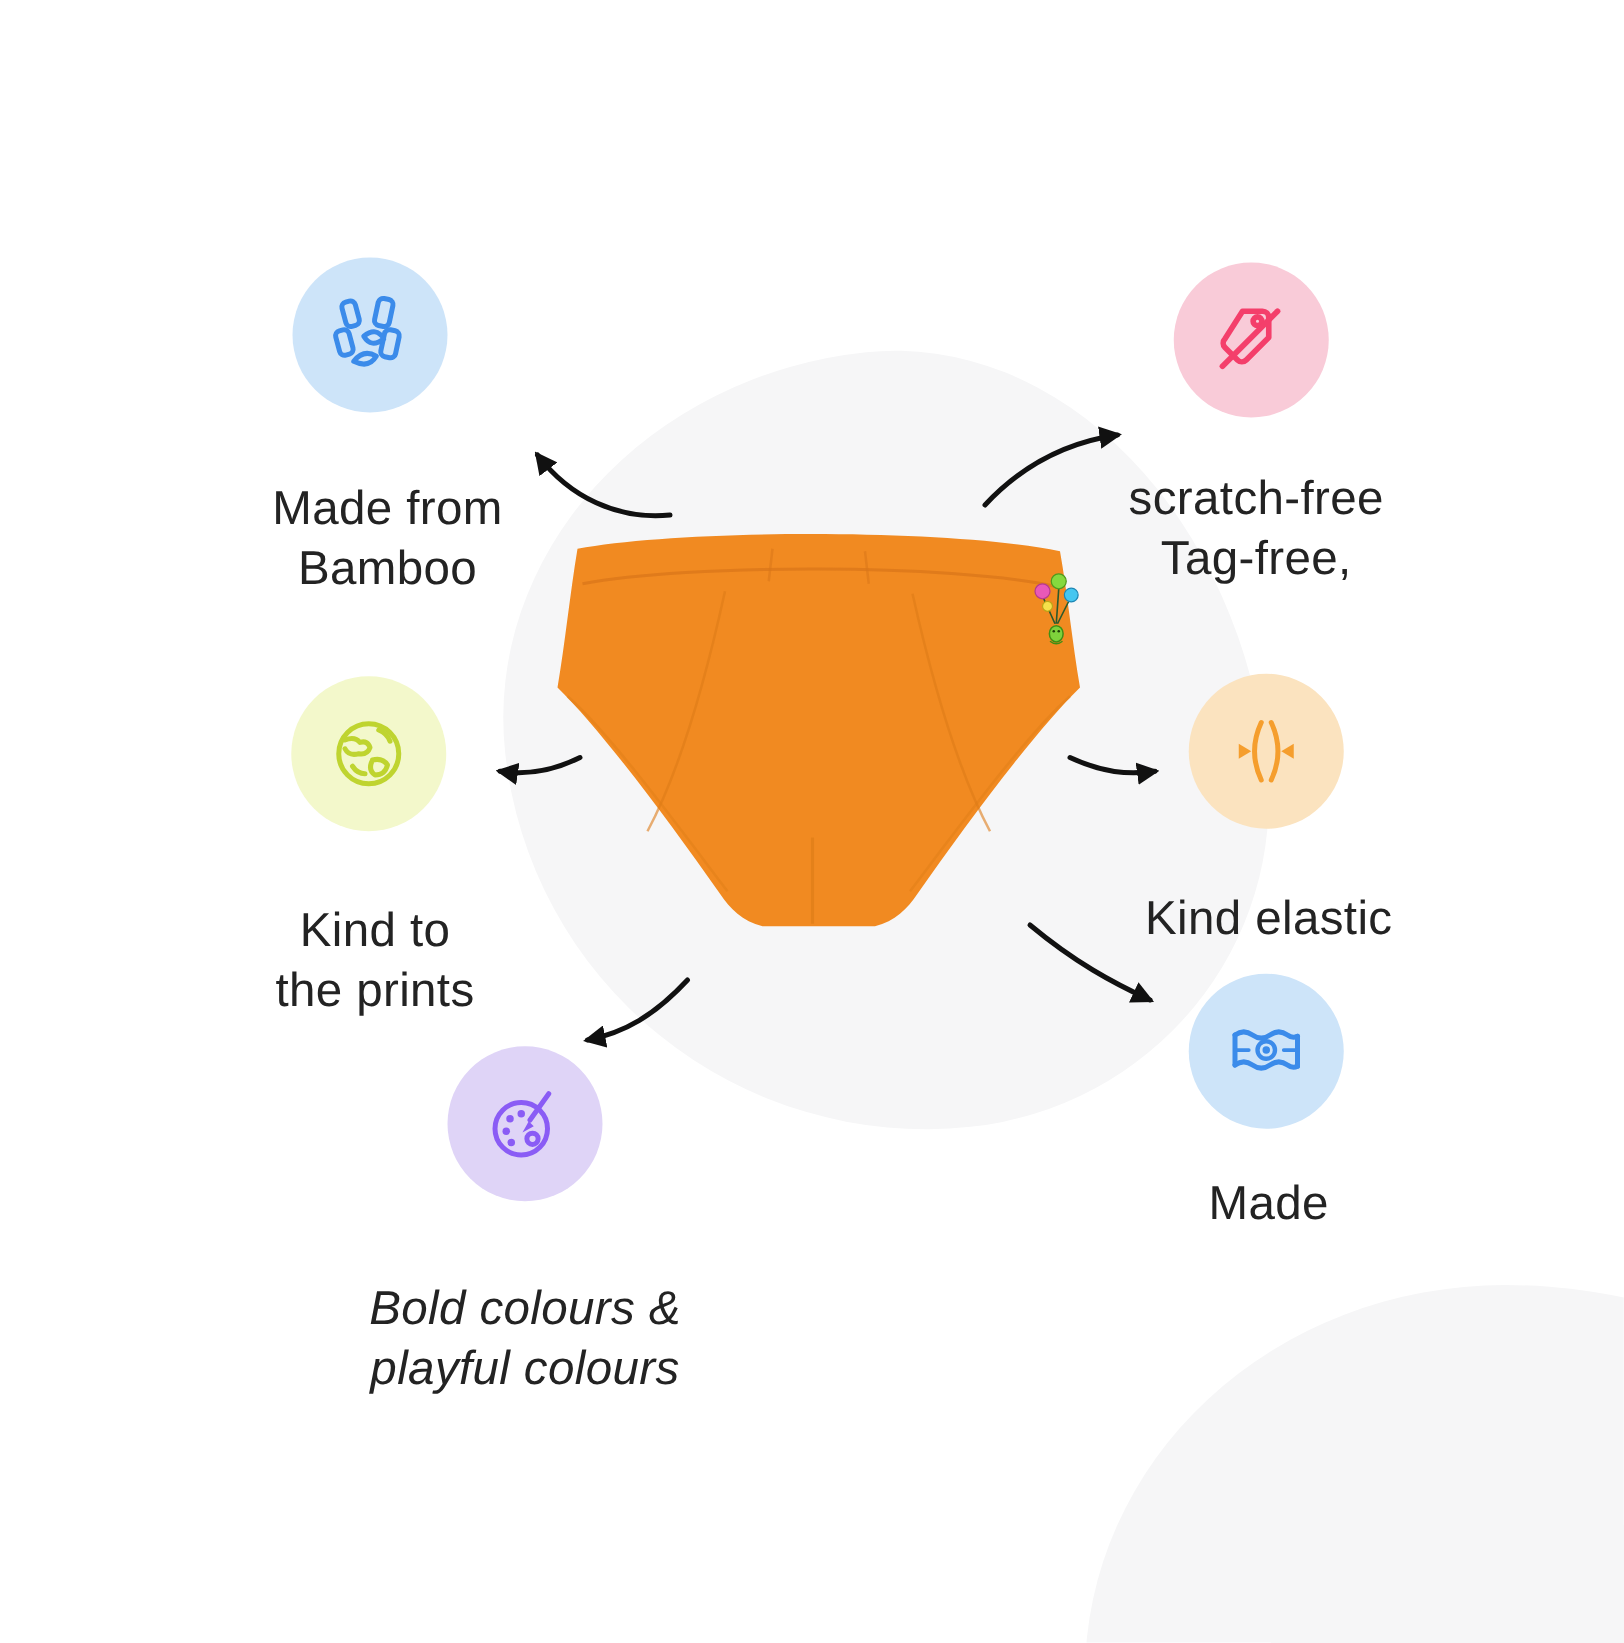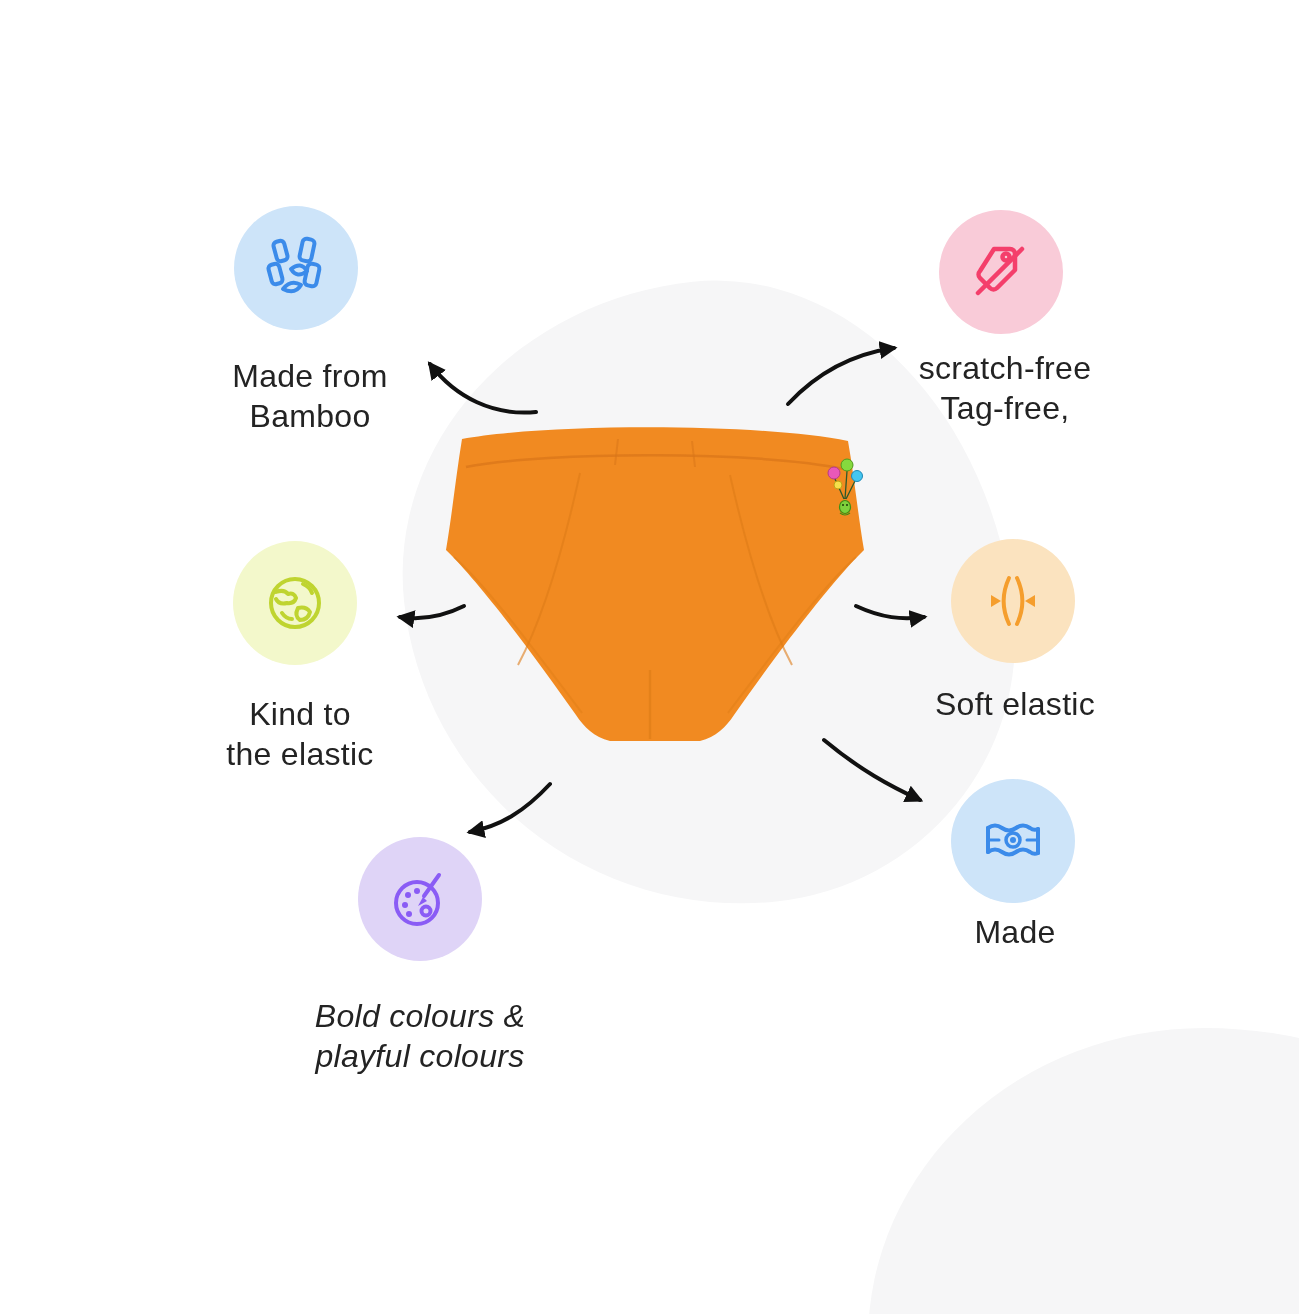--- a/index.html
+++ b/index.html
@@ -17,22 +17,22 @@
   #briefs{position:absolute;left:438px;top:415px;z-index:1;}
   #arrows{position:absolute;left:0;top:0;z-index:2;pointer-events:none;}
   .feature-circle{position:absolute;width:124px;height:124px;border-radius:50%;
     display:flex;align-items:center;justify-content:center;z-index:3;}
   .c-blue{background:#cde4f9;}
   .c-pink{background:#f9cbd8;}
   .c-green{background:#f3f8cb;}
   .c-orange{background:#fbe3bf;}
   .c-purple{background:#dfd4f7;}
   .feature-label{position:absolute;z-index:3;text-align:center;
-    font-size:32px;font-weight:500;color:#232323;line-height:1.26;
-    letter-spacing:0.3px;}
+    font-size:38px;font-weight:500;color:#232323;line-height:1.26;
+    letter-spacing:0.3px;margin-top:28px;}
   #bamboo-circle{left:234px;top:206px;}
   #tag-circle{left:939px;top:210px;}
   #globe-circle{left:233px;top:541px;}
   #elastic-circle{left:951px;top:539px;}
   #palette-circle{left:358px;top:837px;}
   #flag-circle{left:951px;top:779px;}
   #bamboo-label{left:140px;top:356px;width:340px;}
   #tag-label{left:830px;top:348px;width:350px;}
   #planet-label{left:130px;top:694px;width:340px;}
   #elastic-label{left:840px;top:684px;width:350px;}
@@ -170,25 +170,25 @@
   <div>Bamboo</div>
 </div>
 
 <div class="feature-label" id="tag-label">
   <div>scratch-free</div>
   <div>Tag-free,</div>
 </div>
 
 <div class="feature-label" id="planet-label">
   <div>Kind to</div>
-  <div>the elastic</div>
+  <div>the prints</div>
 </div>
 
 <div class="feature-label" id="elastic-label">
-  <div>Soft elastic</div>
+  <div>Kind elastic</div>
 </div>
 
 <div class="feature-label" id="colours-label">
   <div>Bold colours &amp;</div>
   <div>playful colours</div>
 </div>
 
 <div class="feature-label" id="india-label">
   <div>Made</div>
 </div>

